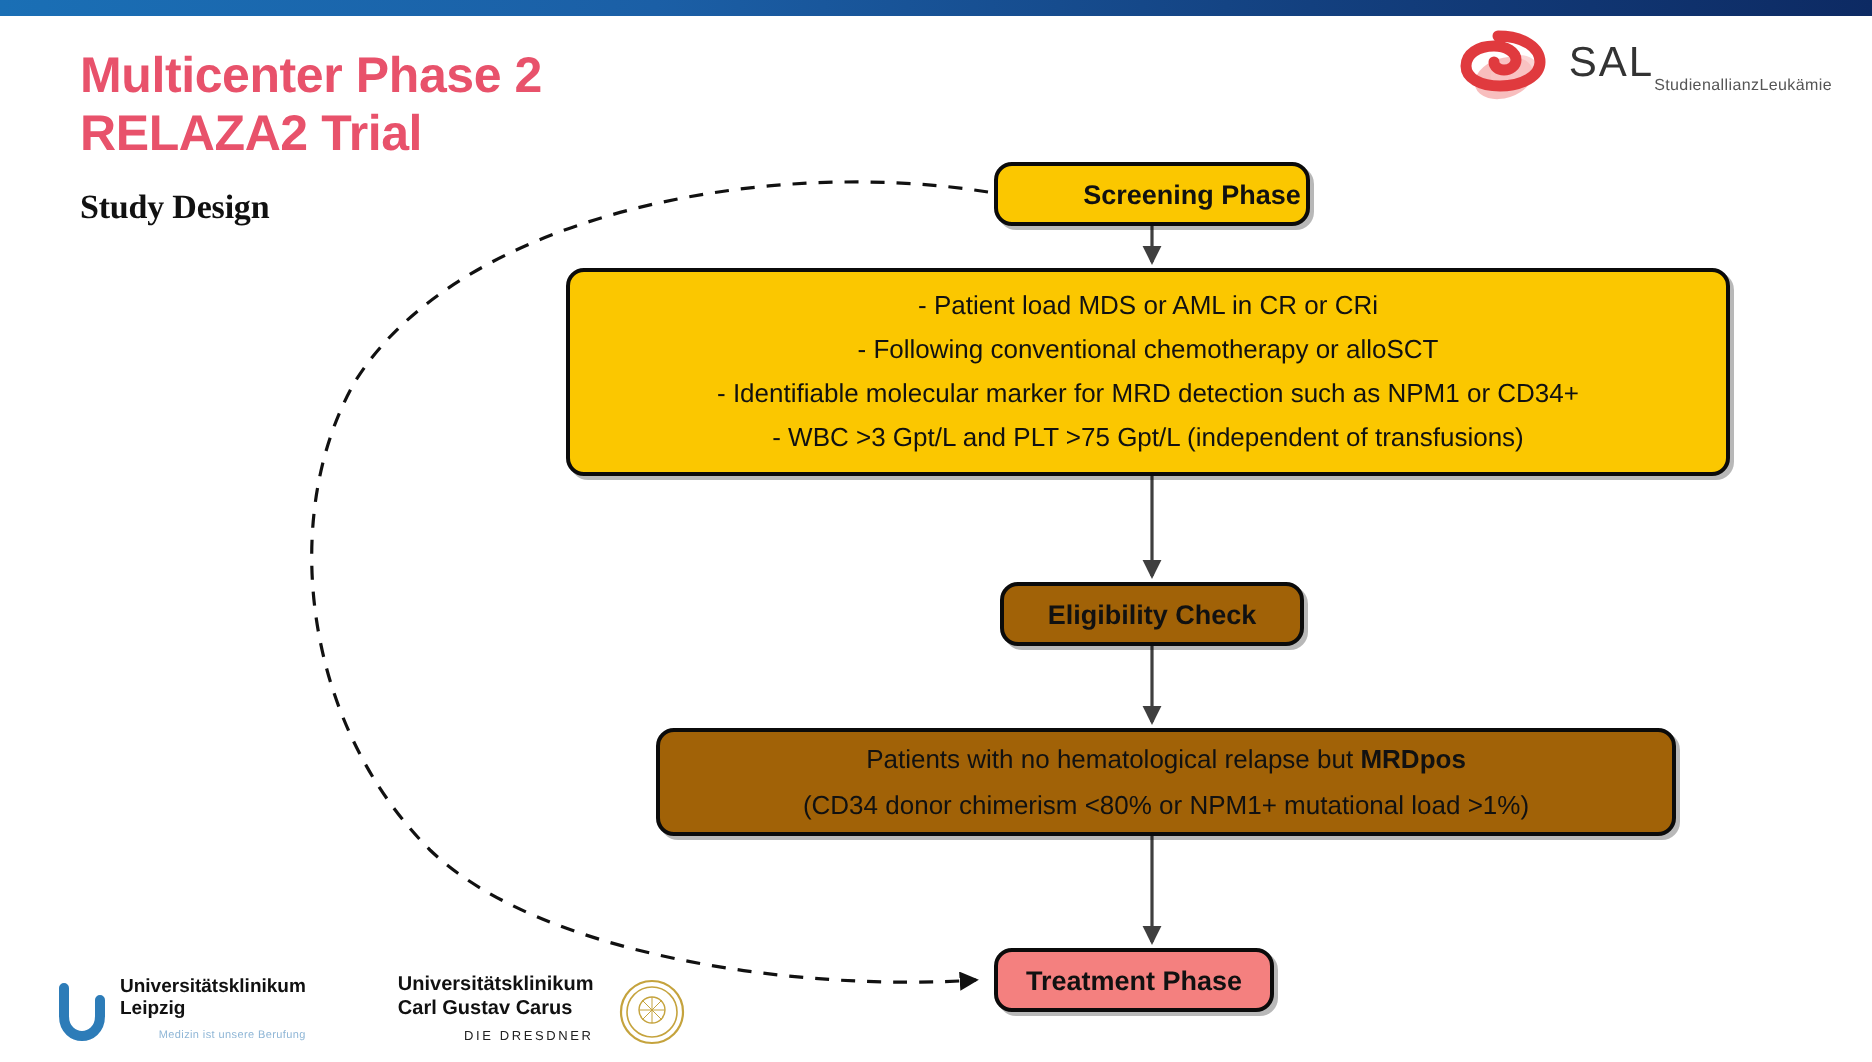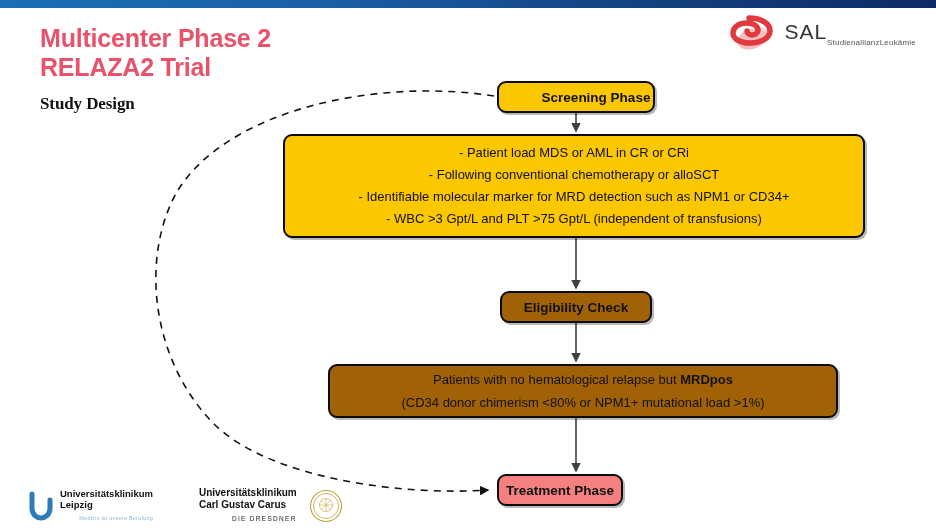--- a/index.html
+++ b/index.html
@@ -114,21 +114,21 @@
   }
   #node-mrd {
     left: 328px; top: 364px;
     width: 510px; height: 54px;
     font-size: 13px;
     line-height: 23px;
     padding: 0 16px;
   }
   #node-treatment {
     left: 497px; top: 474px;
-    width: 126px; height: 32px;
+    width: 140px; height: 32px;
     font-size: 13.5px; font-weight: bold;
   }
   .node-lines { width: 100%; }
   .node-lines > div { white-space: nowrap; }
   .b { font-weight: bold; }
 
   
   #footer-logos {
     position: absolute;
     left: 28px; bottom: 6px;

